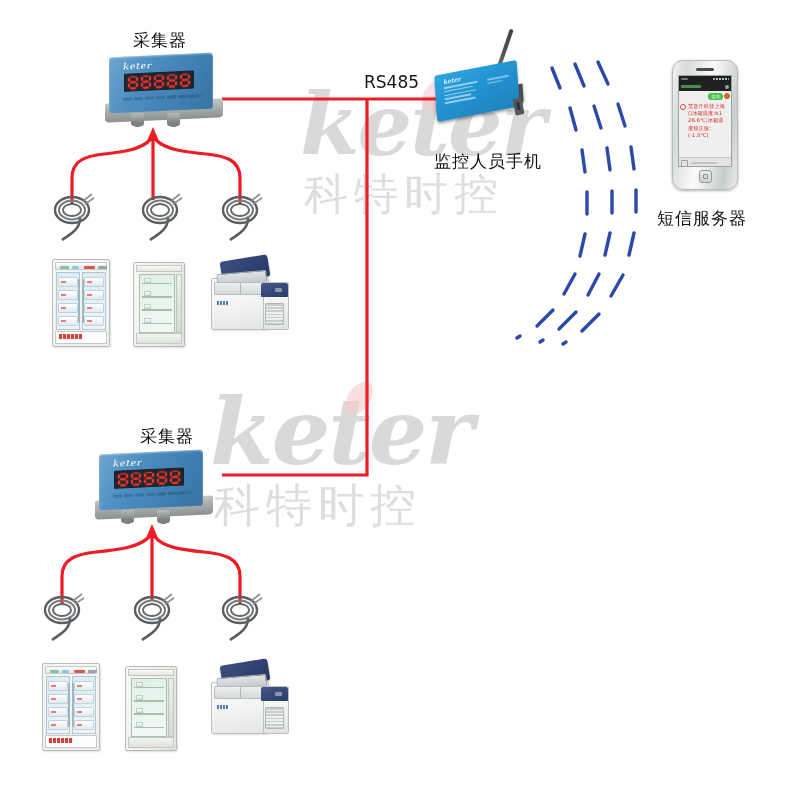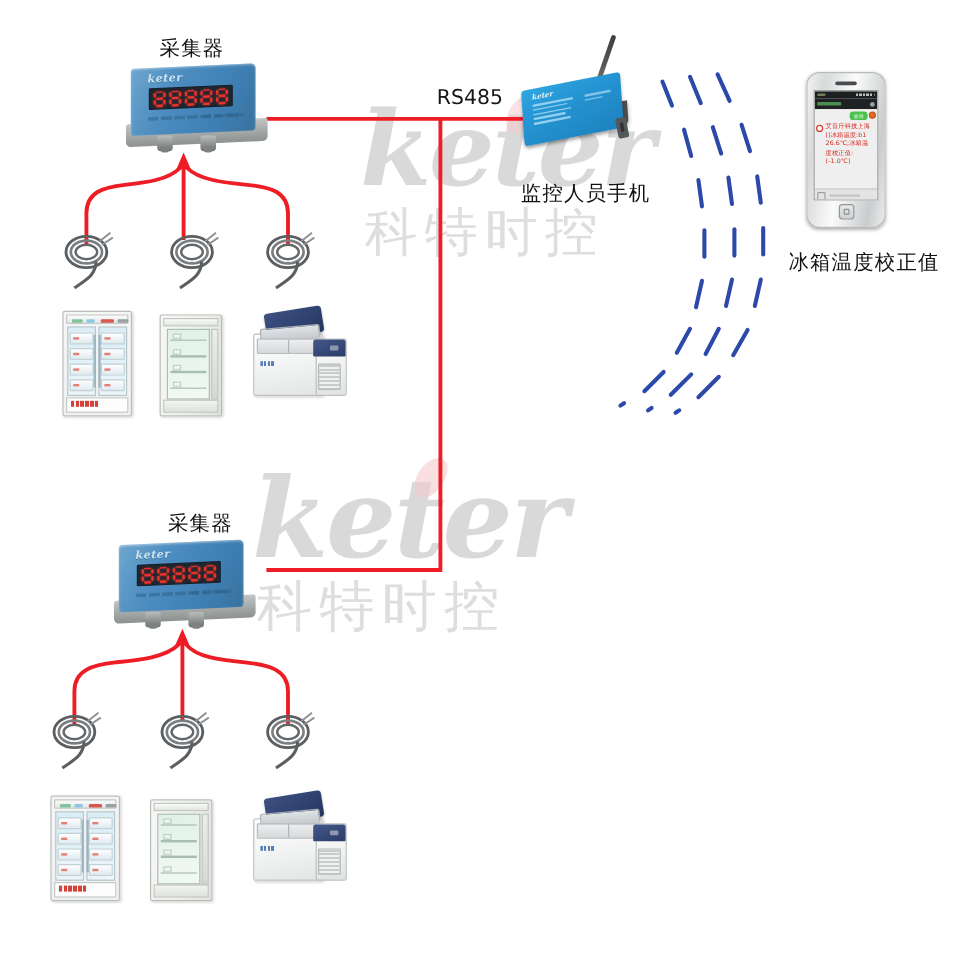--- a/index.html
+++ b/index.html
@@ -538,21 +538,21 @@
         <div class="bub-in">艾音斤科技上海()冰箱温度:b1 26.6℃;冰箱温度校正值:(-1.0℃)</div>
         <div class="ph-input">
           <i></i>
             <u></u>
         </div>
       </div>
     </div>
     <div class="phone-home"></div>
   </div>
 
-  <div class="cn-label abs" style="left:657px;top:207px;">冰箱温度校正值</div>
+  <div class="cn-label abs" style="left:657px;top:207px;">短信服务器</div>
 
   <div class="cn-label abs" style="left:140px;top:425px;">采集器</div>
 
   <div class="collector abs" style="left:95px;top:452px;">
     <div class="col-base"></div>
     <div class="col-face">
       <div class="col-brand">keter</div>
       <div class="col-screen">
         <div class="seg">
             <i class="h s-a"></i>

